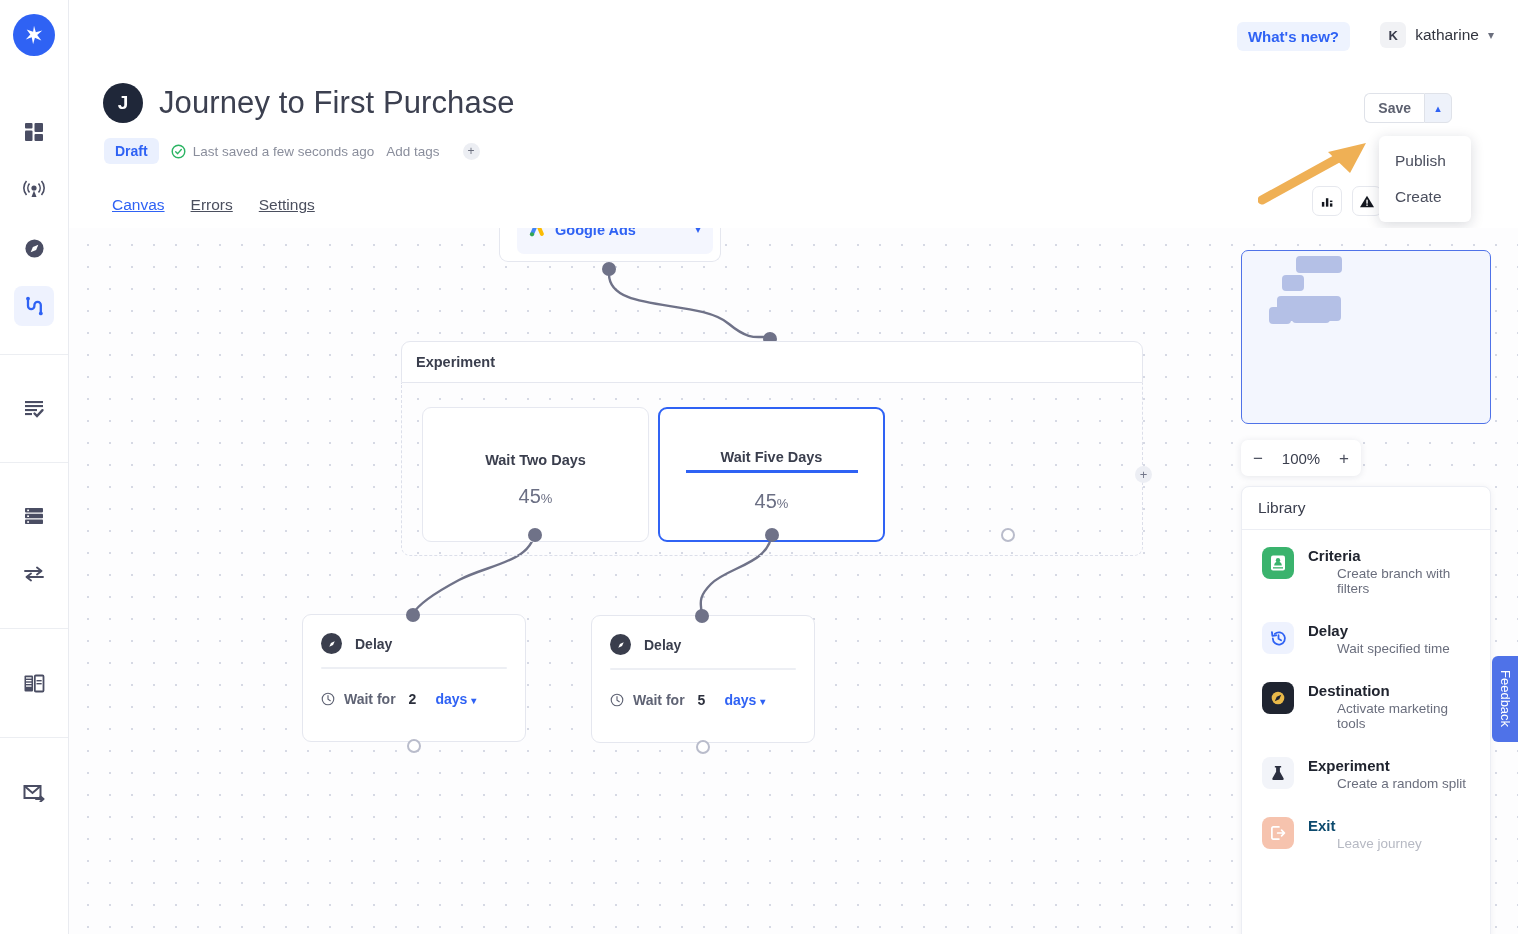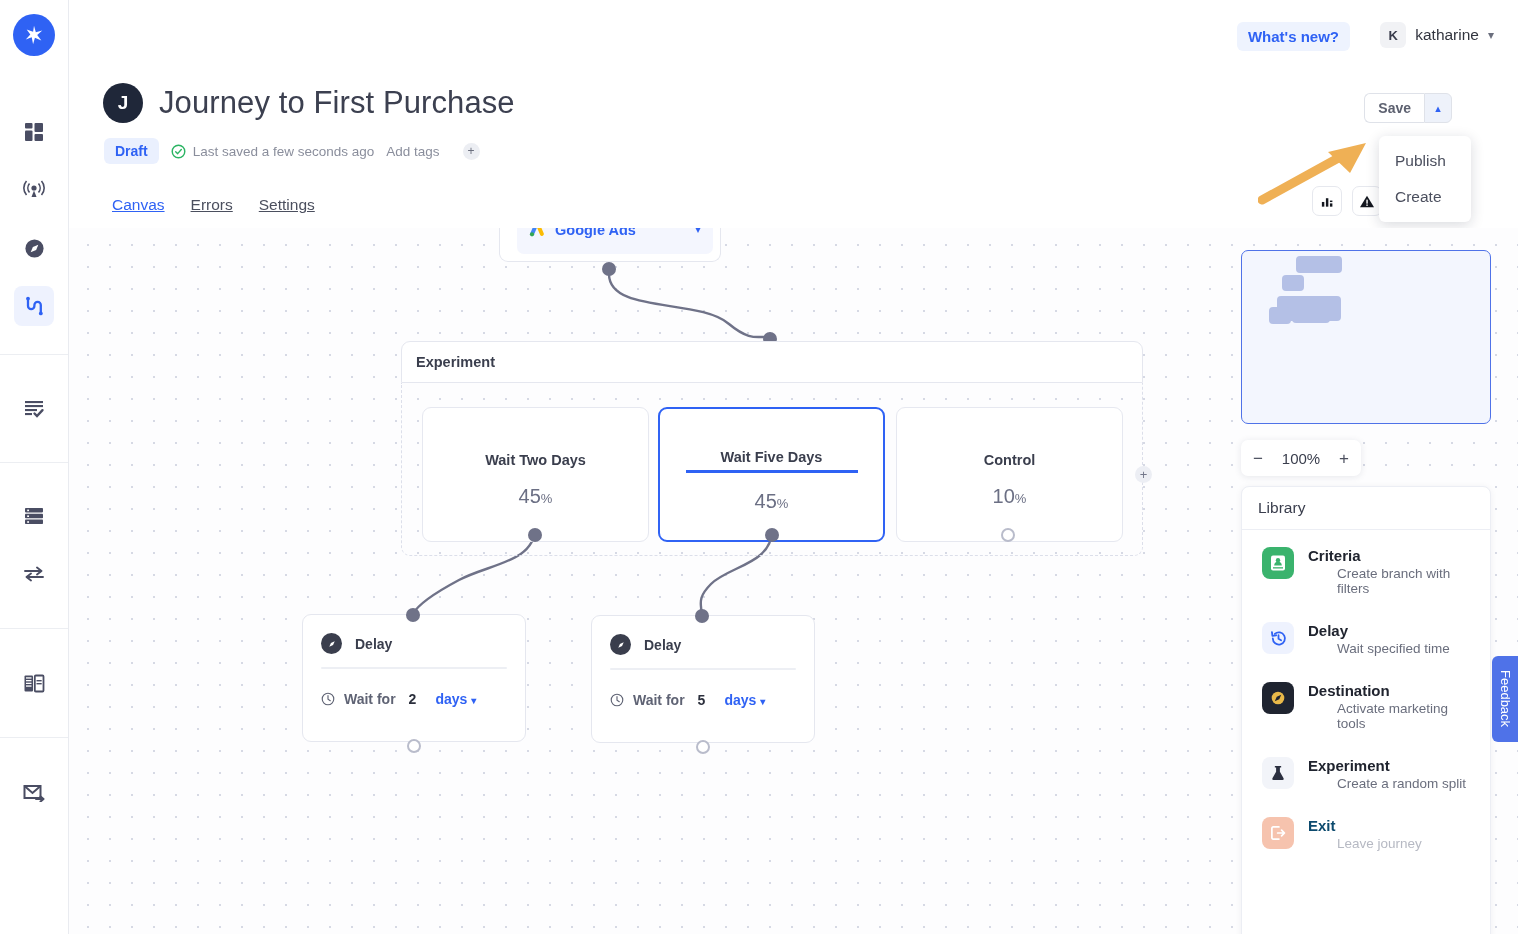--- a/index.html
+++ b/index.html
@@ -428,26 +428,20 @@
         <span class="v-pct">
           <span>45</span><span class="sym">%</span>
         </span>
       </div>
       <div class="variant selected" style="left:256px;">
         <span class="v-name editing">Wait Five Days</span>
         <span class="v-pct">
           <span>45</span><span class="sym">%</span>
         </span>
       </div>
-      <div class="variant" style="left:494px;">
-        <span class="v-name">Control</span>
-        <span class="v-pct">
-          <span>10</span><span class="sym">%</span>
-        </span>
-      </div>
     </div>
     <div class="port" style="left:459px; top:300px;"></div>
     <div class="port" style="left:696px; top:300px;"></div>
     <div class="port hollow" style="left:932px; top:300px;"></div>
     <div class="plus-node">+</div>
 
     <div class="node delay-node" style="left:233px; top:386px;">
       <div class="d-head">
         <span class="d-ico">
           <svg width="14" height="14" viewBox="0 0 22 22">

